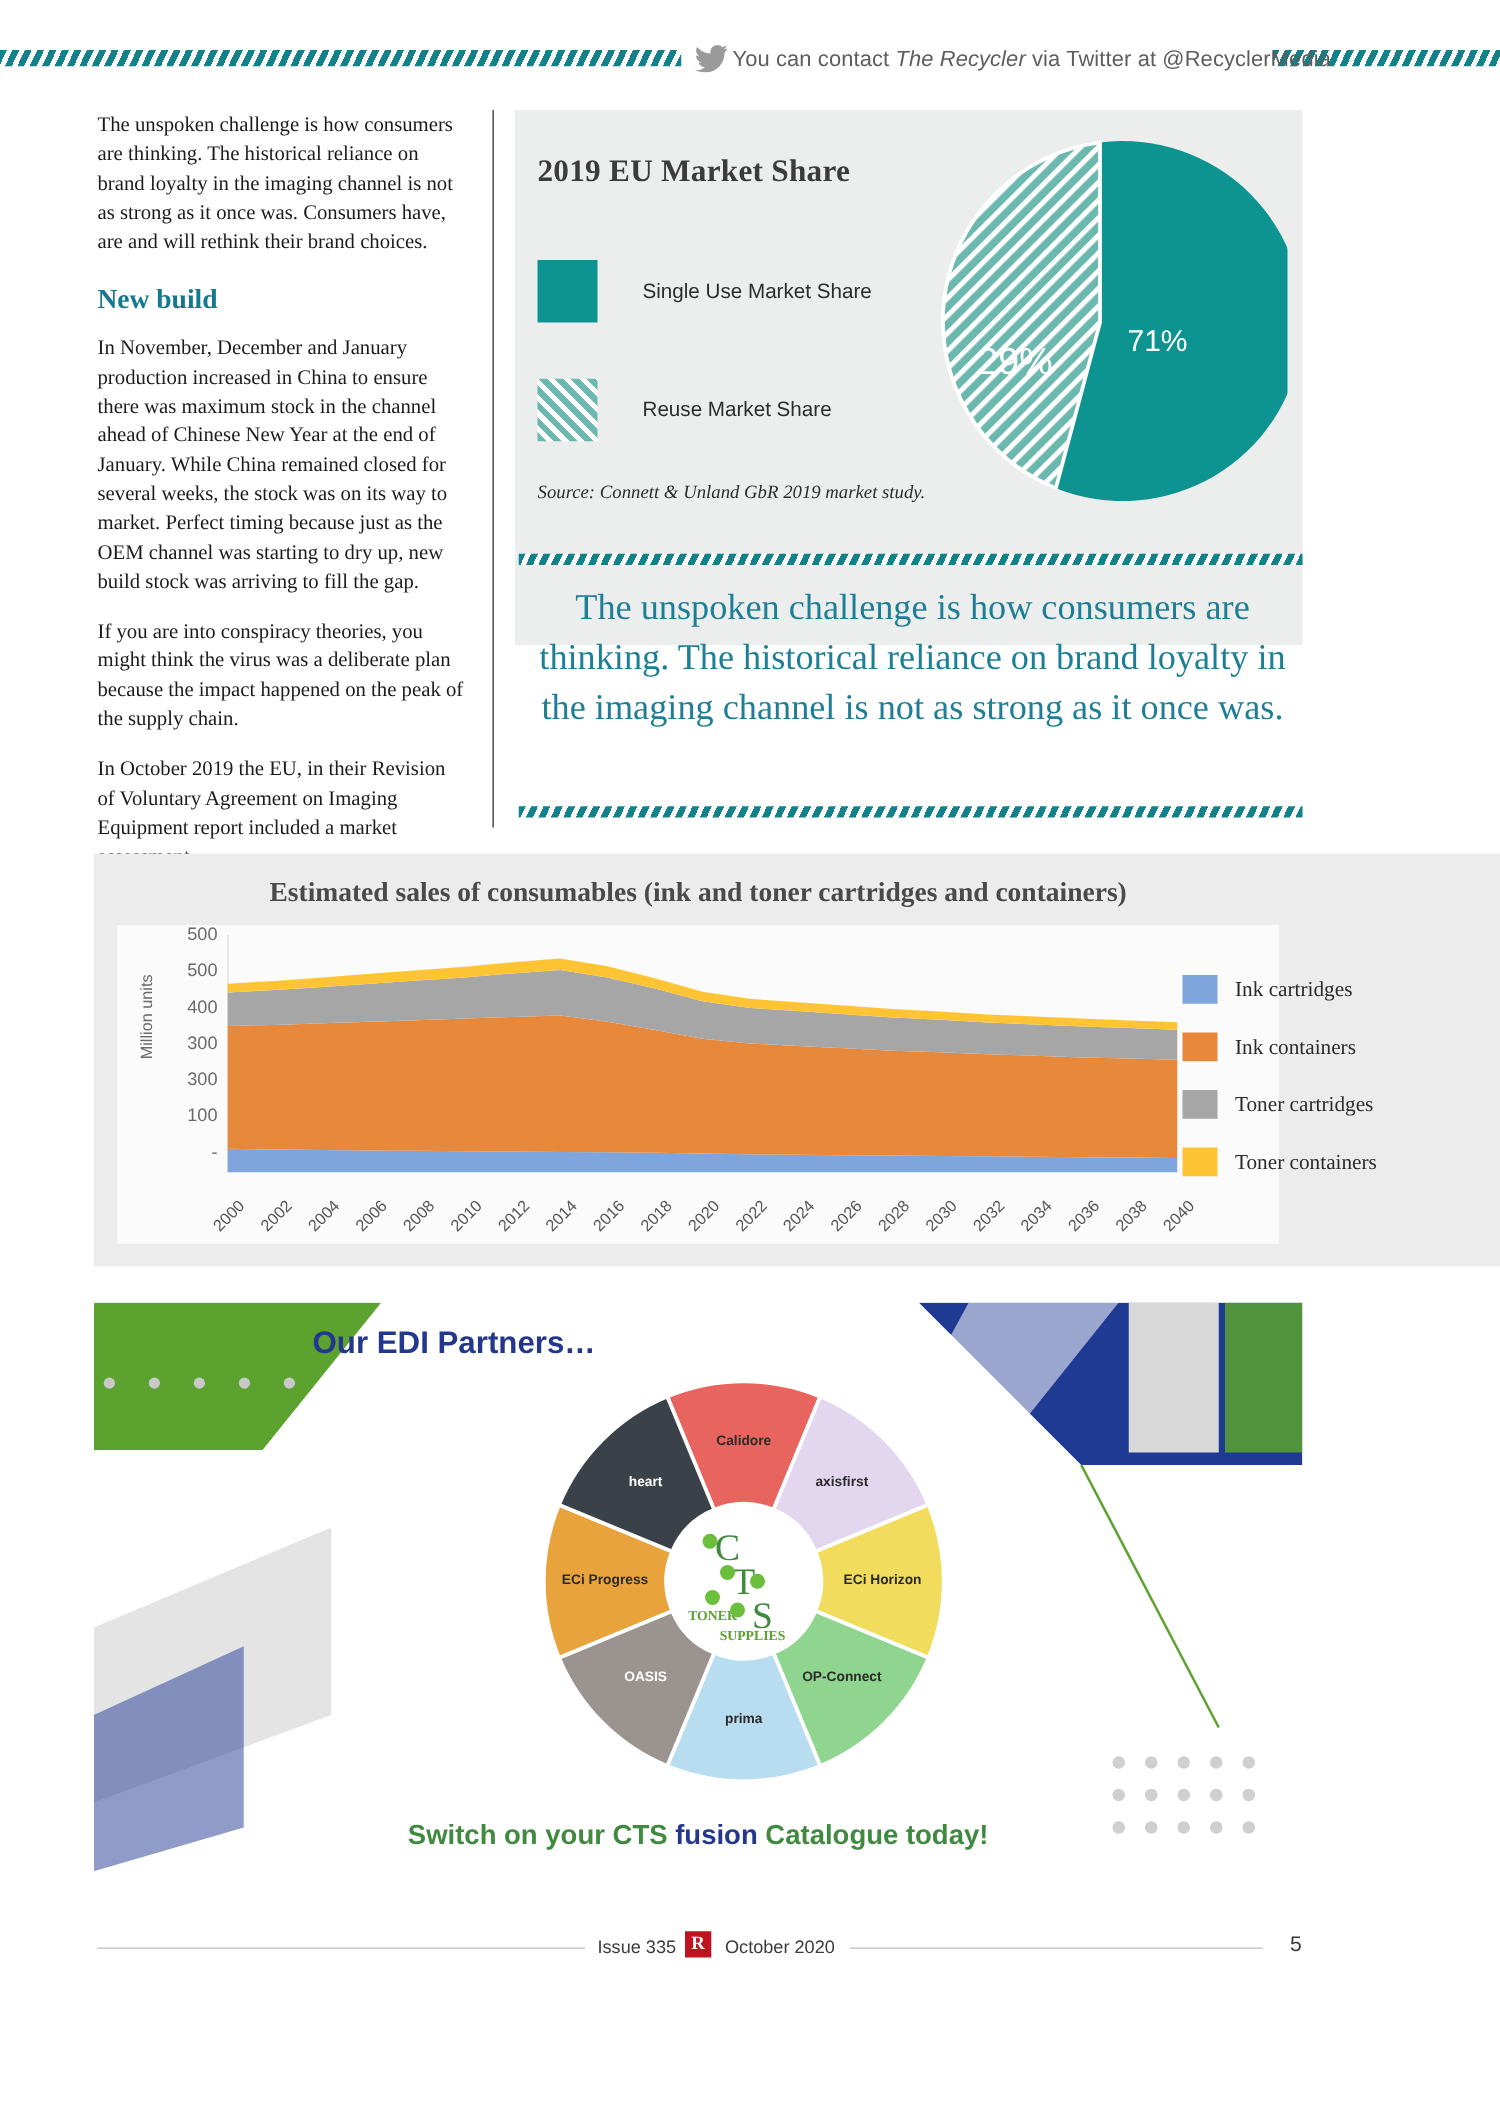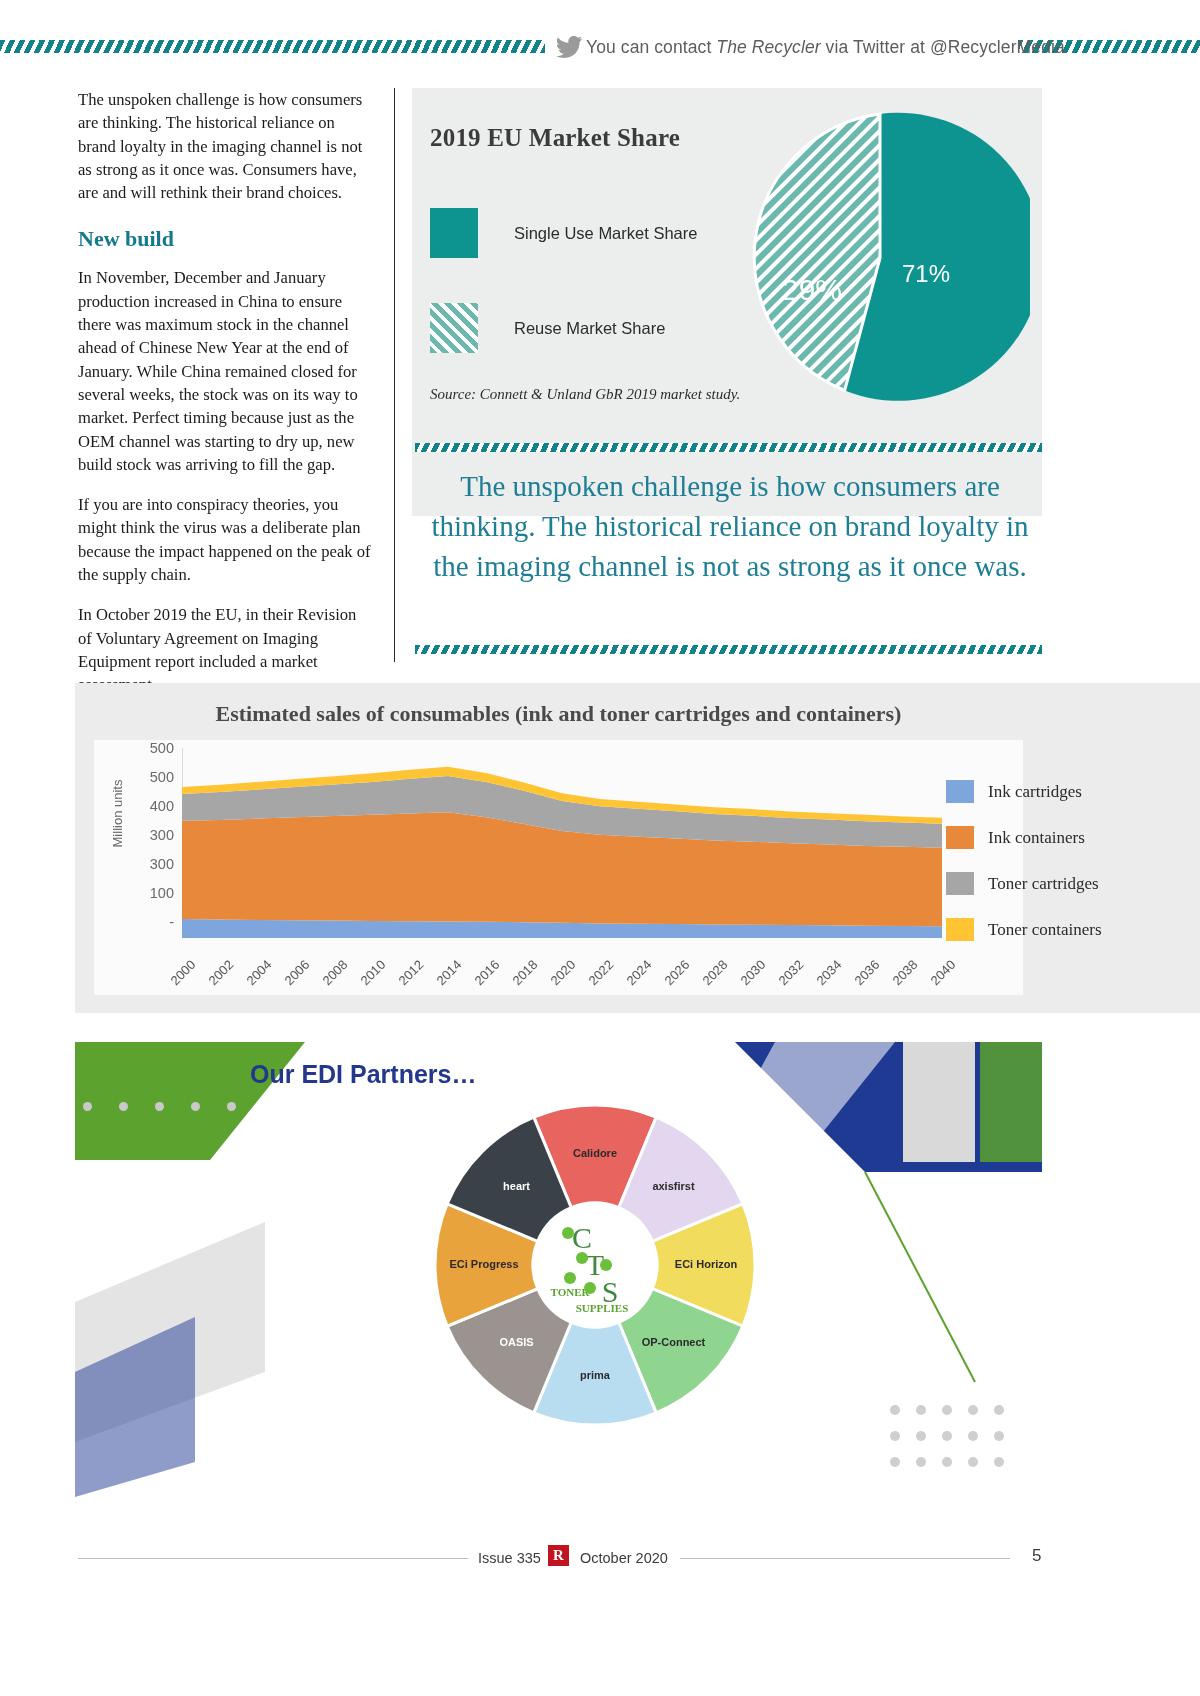--- a/index.html
+++ b/index.html
@@ -331,20 +331,23 @@
       <div class="gd"></div>
       <div class="gd"></div>
       <div class="gd"></div>
     <div class="gd"></div>
       <div class="gd"></div>
       <div class="gd"></div>
       <div class="gd"></div>
       <div class="gd"></div>
   </div>
 
+  <div class="ad-bottom">
+    <span>Switch on your CTS </span><span class="dark">fusion</span><span> Catalogue today!</span>
+  </div>
 </div>
 
 <div class="footer-line fl-l"></div>
 <div class="f-issue">Issue 335</div>
 <div class="f-mark">R</div>
 <div class="f-date">October 2020</div>
 <div class="footer-line fl-r"></div>
 <div class="f-page">5</div>
 
 </body></html>

